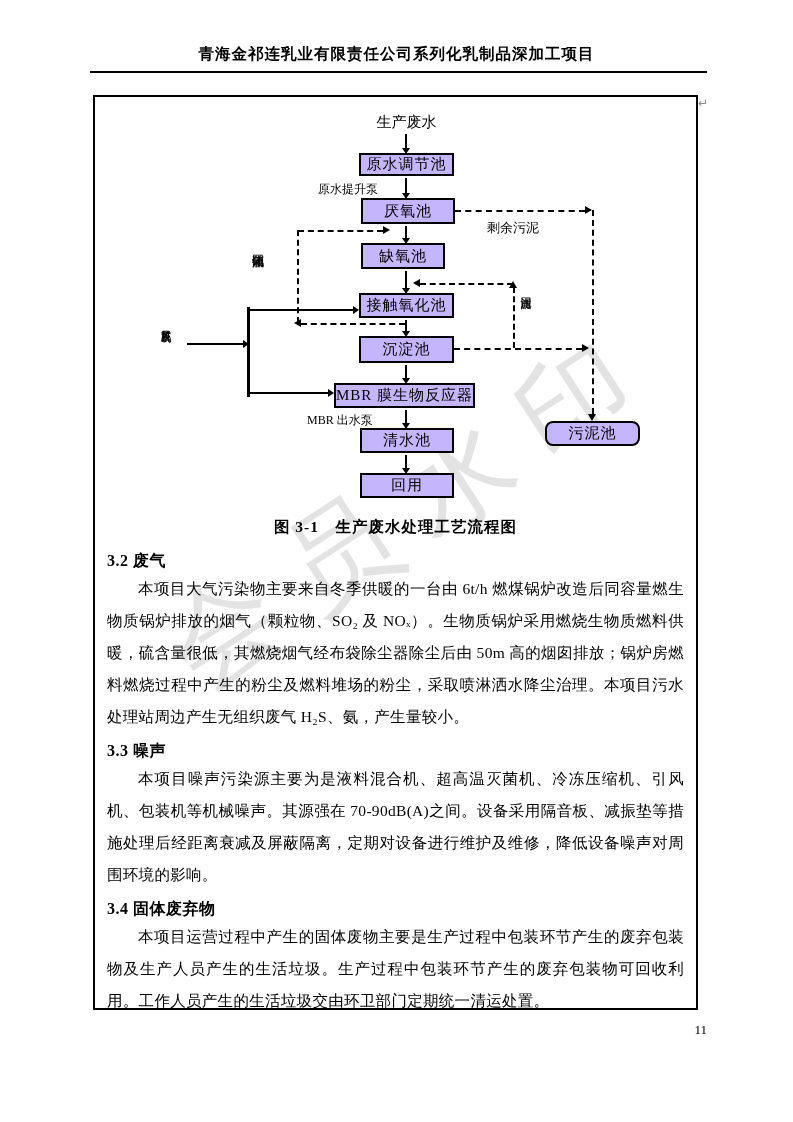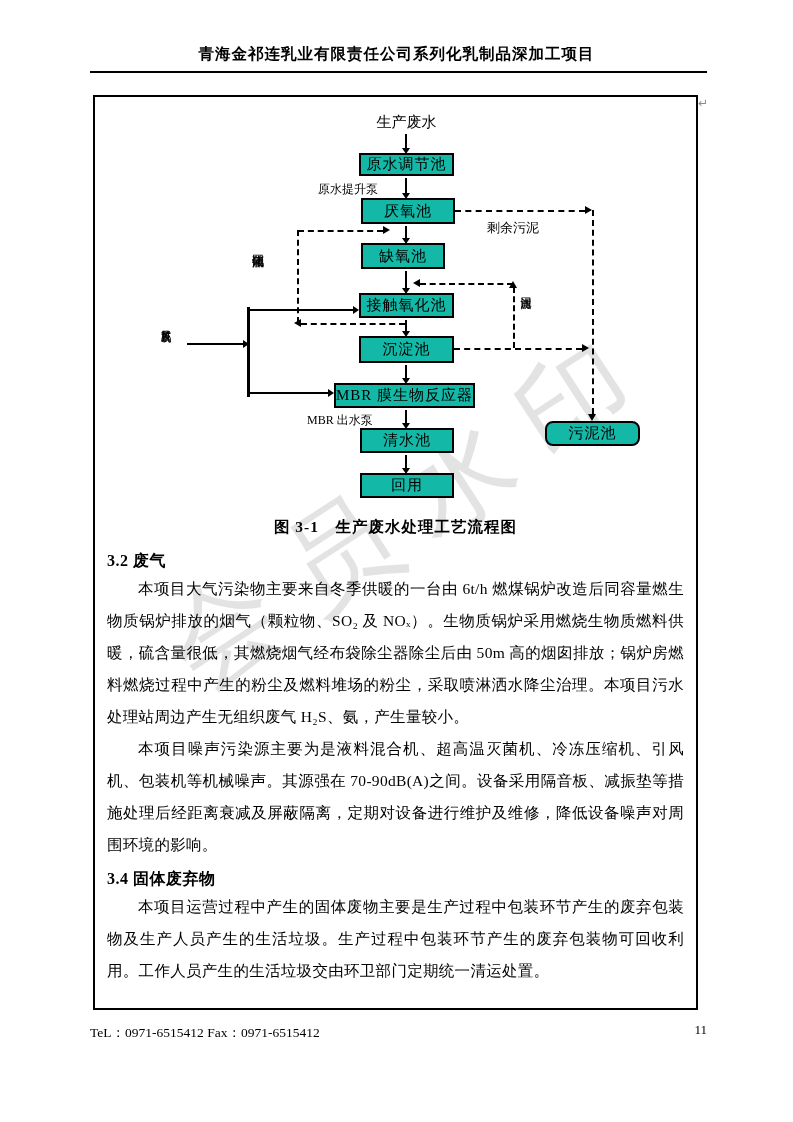--- a/index.html
+++ b/index.html
@@ -28,21 +28,21 @@
     font-size:110px; letter-spacing:30px; white-space:nowrap;
     color:#c9c9c9; opacity:0.5; font-family:"DejaVu Sans",sans-serif;
     transform:rotate(-33deg); transform-origin:left center;
     pointer-events:none; user-select:none;
   }
 
   
   .flowchart { position:relative; height:448px; z-index:1; }
   .fc-label { position:absolute; font-size:15px; text-align:center; }
   .fnode {
-    position:absolute; border:2px solid #000; background:#14b8a6;
+    position:absolute; border:2px solid #000; background:#c4b5fd;
     display:flex; align-items:center; justify-content:center;
     font-size:15px; letter-spacing:1px; white-space:nowrap;
   }
   .fnode.thick { border-width:2.5px; }
   .small-label { position:absolute; font-size:12px; white-space:nowrap; }
   .vtext {
     position:absolute; writing-mode:vertical-rl; text-orientation:upright;
     font-size:12px; line-height:14px; letter-spacing:0;
   }
   .varrow { position:absolute; width:2px; background:#000; }
@@ -150,26 +150,26 @@
       <div class="harrow" style="left:152px;top:212px;width:106px;"></div>
       <div class="harrow" style="left:152px;top:295px;width:81px;"></div>
 
       <div class="fc-caption">图 3-1　生产废水处理工艺流程图</div>
     </div>
 
     <div class="sections">
       <div class="sec-heading first">3.2 废气</div>
       <p class="sec-para">本项目大气污染物主要来自冬季供暖的一台由 6t/h 燃煤锅炉改造后同容量燃生物质锅炉排放的烟气（颗粒物、SO₂ 及 NOₓ）。生物质锅炉采用燃烧生物质燃料供暖，硫含量很低，其燃烧烟气经布袋除尘器除尘后由 50m 高的烟囱排放；锅炉房燃料燃烧过程中产生的粉尘及燃料堆场的粉尘，采取喷淋洒水降尘治理。本项目污水处理站周边产生无组织废气 H₂S、氨，产生量较小。</p>
 
+      <div class="sec-heading">3.3 噪声</div>
       <p class="sec-para">本项目噪声污染源主要为是液料混合机、超高温灭菌机、冷冻压缩机、引风机、包装机等机械噪声。其源强在 70-90dB(A)之间。设备采用隔音板、减振垫等措施处理后经距离衰减及屏蔽隔离，定期对设备进行维护及维修，降低设备噪声对周围环境的影响。</p>
 
       <div class="sec-heading">3.4 固体废弃物</div>
       <p class="sec-para">本项目运营过程中产生的固体废物主要是生产过程中包装环节产生的废弃包装物及生产人员产生的生活垃圾。生产过程中包装环节产生的废弃包装物可回收利用。工作人员产生的生活垃圾交由环卫部门定期统一清运处置。</p>
     </div>
 
   </div>
 
   <div class="footer">
-    <div class="footer-contact">TeL：0971-6515412 Fax：0971-6515412</div>
     <div class="footer-page">11</div>
   </div>
 
 </div>
 
 </body></html>

